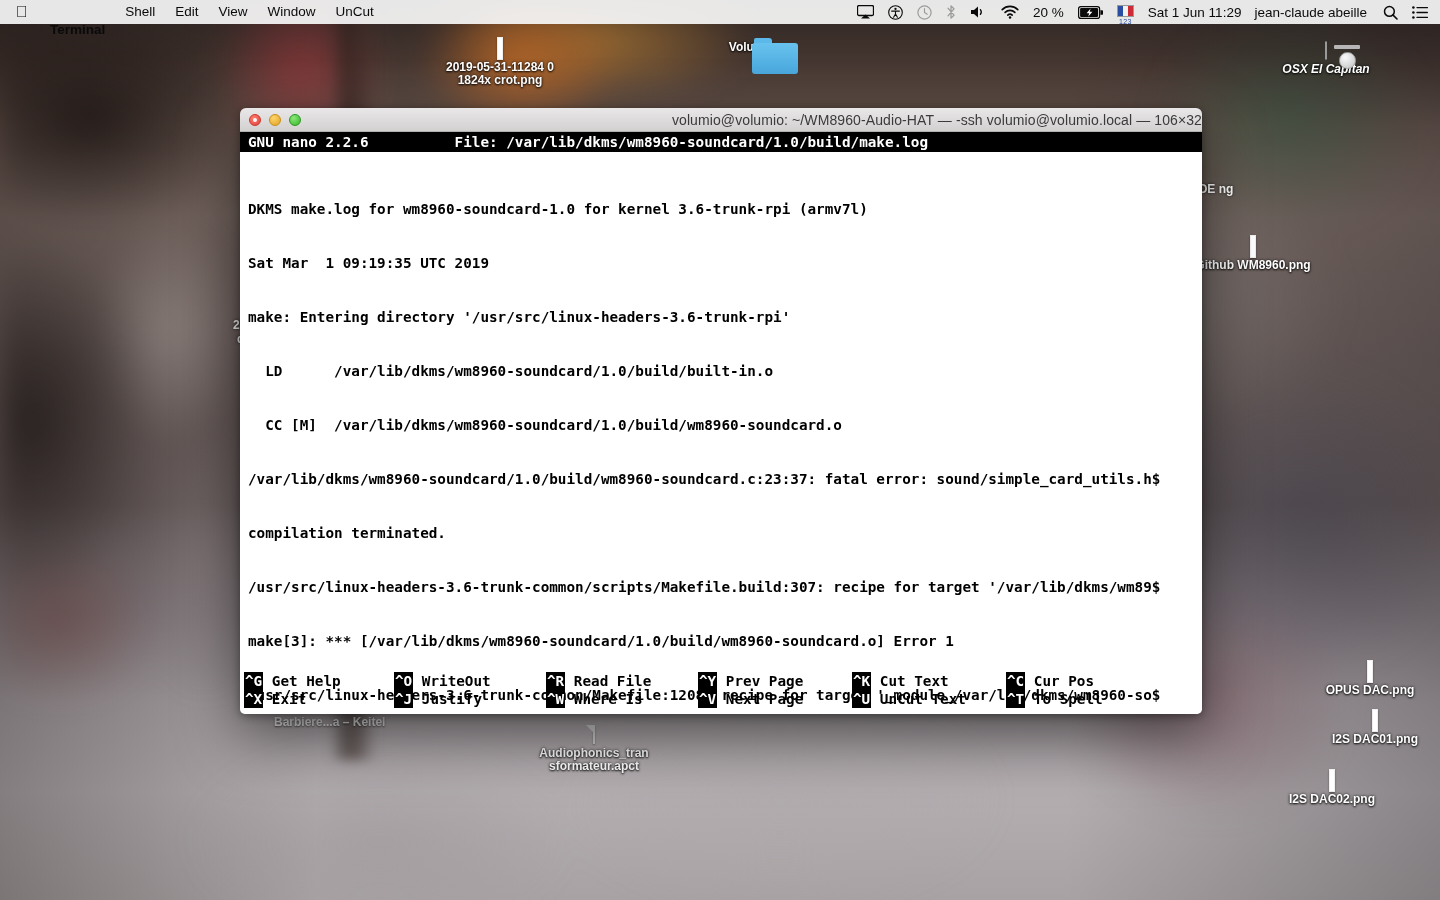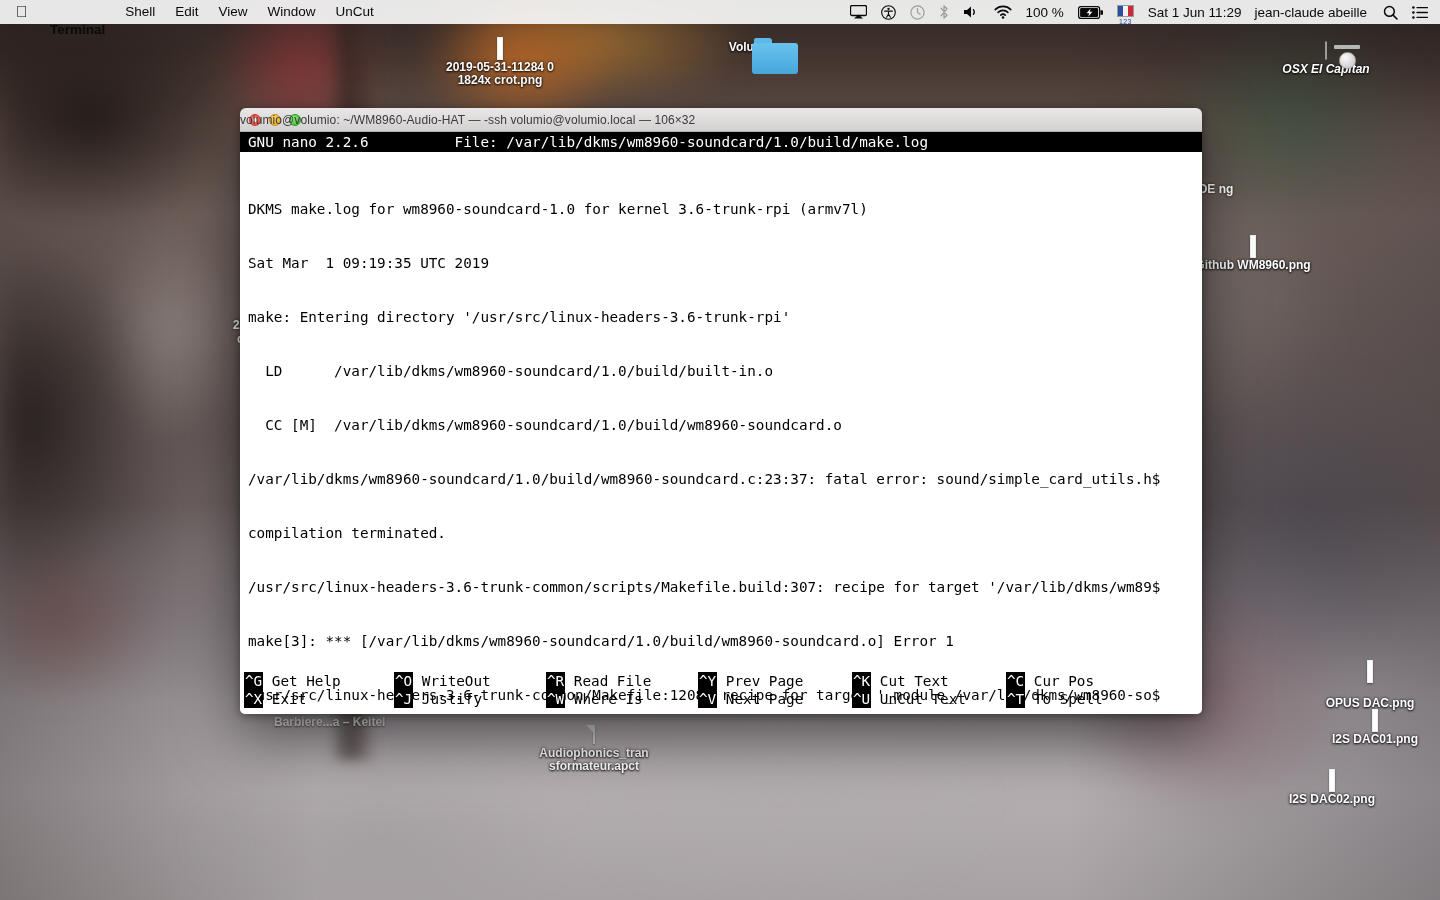--- a/index.html
+++ b/index.html
@@ -211,35 +211,36 @@
   .tl {
     width: 12px; height: 12px; border-radius: 50%;
     display: flex; align-items: center; justify-content: center;
   }
   .tl.red    { background: radial-gradient(circle at 35% 30%, #ff7b6f, #e0443a); border: .5px solid #c9352c; }
   .tl.yellow { background: radial-gradient(circle at 35% 30%, #ffd36b, #e0a524); border: .5px solid #c88f18; }
   .tl.green  { background: radial-gradient(circle at 35% 30%, #8ce87a, #34b52b); border: .5px solid #2a9a22; }
   .tl.red .dot { width: 4px; height: 4px; border-radius: 50%; background: #fff; opacity: .95; }
 
   #window-title {
-    position: absolute; left: 0; right: 0; text-align: left;
-    font-size: 12px; color: #3b3b3b; letter-spacing: .1px;
+    position: absolute; left: 0; right: 0; text-align: right;
+    font-size: 14px; color: #3b3b3b; letter-spacing: .1px;
     pointer-events: none;
   }
 
   
   #term-body {
     height: 582px;
     background: #ffffff;
     font-family: "DejaVu Sans Mono", "Liberation Mono", monospace;
     font-size: 14.3px;
     line-height: 18px;
     color: #000;
     position: relative;
     overflow: hidden;
+    font-weight: bold;
   }
 
   
   #nano-header {
     background: #000; color: #fff;
     height: 20px; display: flex; align-items: center;
     white-space: pre; font-size: 14.3px;
     padding-left: 8px;
   }
   #nano-version { }
@@ -329,21 +330,21 @@
       </div>
       <div class="status-item">
         <svg width="18" height="14" viewBox="0 0 18 14">
           <path d="M1.2 4.6 A11 11 0 0 1 16.8 4.6" fill="none" stroke="#0a0a0a" stroke-width="1.6" stroke-linecap="round"></path>
           <path d="M4.1 7.4 A7 7 0 0 1 13.9 7.4" fill="none" stroke="#0a0a0a" stroke-width="1.6" stroke-linecap="round"></path>
           <path d="M6.8 10.1 A3.2 3.2 0 0 1 11.2 10.1" fill="none" stroke="#0a0a0a" stroke-width="1.6" stroke-linecap="round"></path>
           <circle cx="9" cy="12.4" r="1.25" fill="#0a0a0a"></circle>
         </svg>
       </div>
       <div class="status-item">
-        <span class="status-text">100 %</span>
+        <span class="status-text">20 %</span>
       </div>
       <div class="status-item">
         <svg width="25" height="13" viewBox="0 0 25 13">
           <rect x="0.6" y="0.6" width="21" height="11.8" rx="2.2" fill="none" stroke="#0a0a0a" stroke-width="1.2"></rect>
           <rect x="2.1" y="2.1" width="18" height="8.8" rx="1.2" fill="#0a0a0a"></rect>
           <path d="M22.4 4.2 H23.6 A1.4 1.4 0 0 1 23.6 8.8 H22.4 Z" fill="#0a0a0a"></path>
           <path d="M12.6 2.4 L8.6 7.2 H11.2 L10.2 10.8 L14.4 5.8 H11.7 Z" fill="#fff"></path>
         </svg>
       </div>
       <div class="status-item" style="padding-bottom:2px;">
@@ -398,21 +399,21 @@
   </div>
 
   <div class="desk-icon" style="left:1193px; top:238px;">
     <span class="glyph">
       <span class="ic-png"><span class="inner"></span></span>
     </span>
     <span class="label">Github
 WM8960.png</span>
   </div>
 
-  <div class="desk-icon" style="left:1310px; top:663px;gap:13px;">
+  <div class="desk-icon" style="left:1310px; top:663px;">
     <span class="glyph">
       <span class="ic-png"><span class="inner"></span></span>
     </span>
     <span class="label">OPUS DAC.png</span>
   </div>
 
   <div class="desk-icon" style="left:1315px; top:712px;">
     <span class="glyph">
       <span class="ic-png"><span class="inner"></span></span>
     </span>

